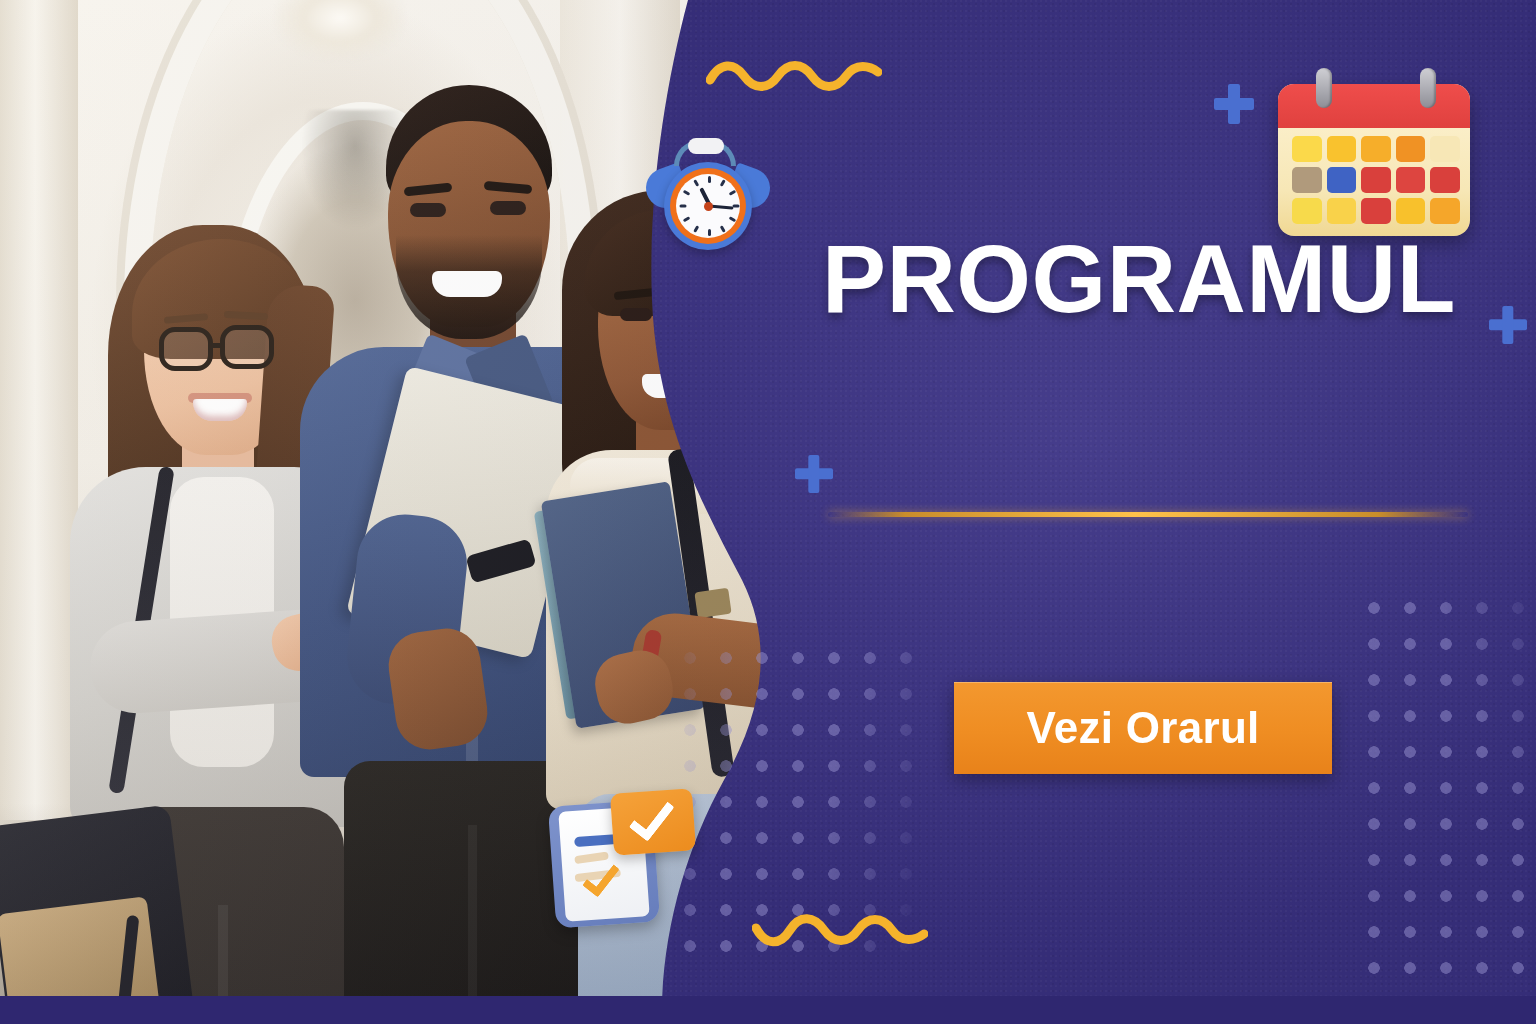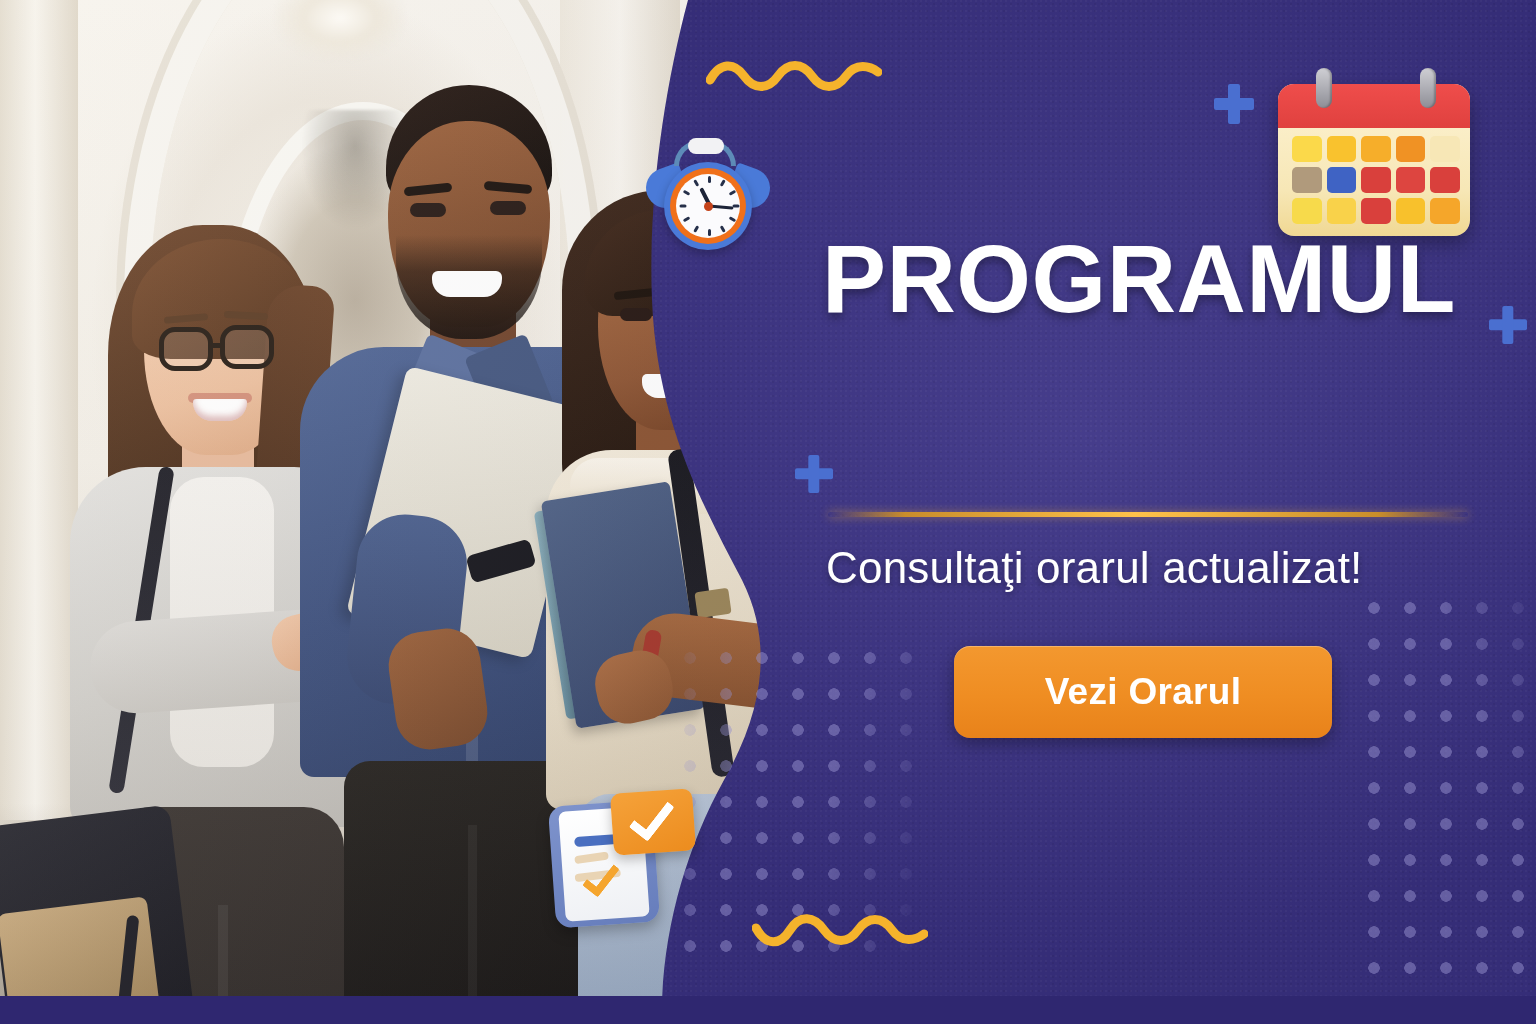--- a/index.html
+++ b/index.html
@@ -283,25 +283,25 @@
     background:linear-gradient(90deg, rgba(246,184,58,0) 0%, #c98d2a 12%, #ffc24a 48%, #c98d2a 86%, rgba(246,184,58,0) 100%);
     border-radius:3px;
     box-shadow:0 0 10px rgba(246,184,58,.45);
   }
   .subtitle {
     position:absolute; left:826px; top:543px; width:660px;
     font-size:44px; color:#ffffff; letter-spacing:.2px;
     text-shadow:0 3px 6px rgba(0,0,0,.30);
   }
   .cta {
-    position:absolute; left:954px; top:646px;
+    position:absolute; left:954px; top:682px;
     width:378px; height:92px;
-    border:none; border-radius:16px;
+    border:none; border-radius:0;
     background:linear-gradient(180deg,#f3982f 0%, #ef8d22 55%, #e8821a 100%);
-    color:#ffffff; font-size:37px; font-weight:bold; letter-spacing:.3px;
+    color:#ffffff; font-size:44px; font-weight:bold; letter-spacing:.3px;
     font-family:"Liberation Sans", sans-serif;
     cursor:pointer;
     box-shadow:0 6px 16px rgba(0,0,0,.30), inset 0 1px 0 rgba(255,255,255,.28);
   }
 
   
   .calendar { position:absolute; left:1278px; top:84px; width:192px; height:152px; }
   .cal-ring { position:absolute; width:16px; height:40px; background:linear-gradient(180deg,#cfcfd4,#8e8e96);
     border-radius:8px; top:-16px; z-index:3; box-shadow:inset -2px 0 2px rgba(0,0,0,.25); }
   .cal-ring.r1 { left:38px; }
@@ -549,16 +549,15 @@
         <span class="cb-line-blue"></span>
         <span class="cb-line-tan1"></span>
         <span class="cb-line-tan2"></span>
         <span class="cb-check"></span>
       </div>
     </div>
   </div>
 
   <div class="headline">PROGRAMUL</div>
   <div class="divider"></div>
-  <div class="subtitle">Consultaţi orarul actualizat!</div>
   <button class="cta">Vezi Orarul</button>
 
 </div>
 
 </body></html>

